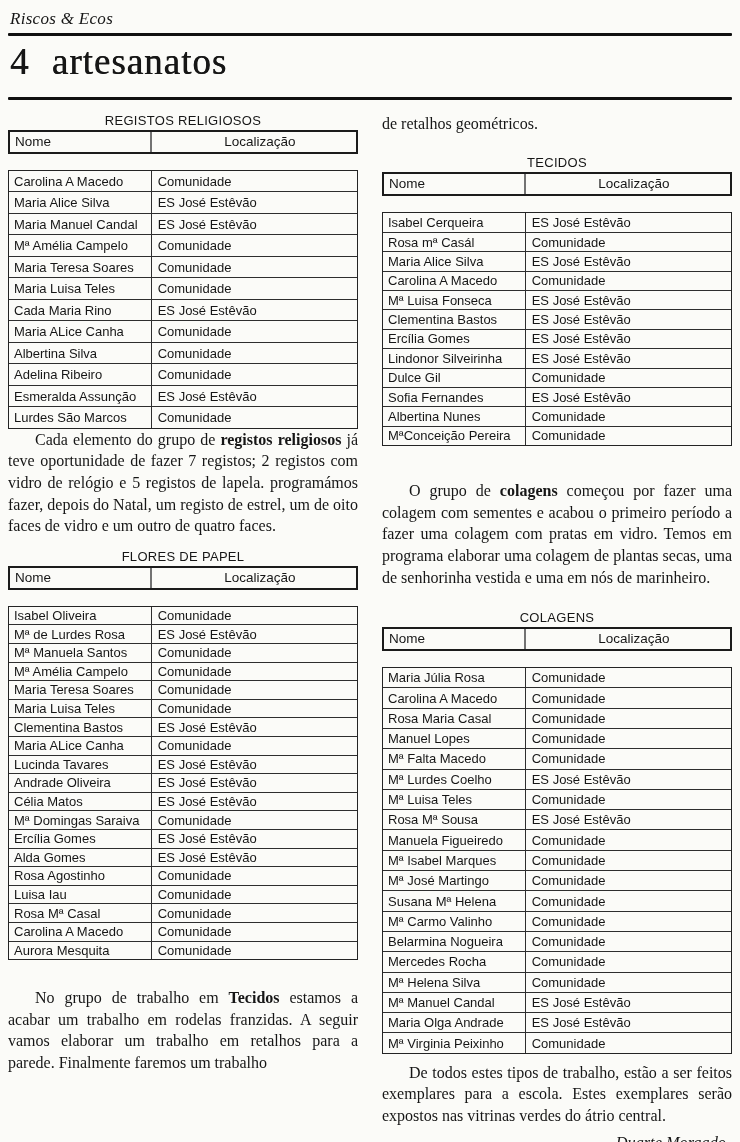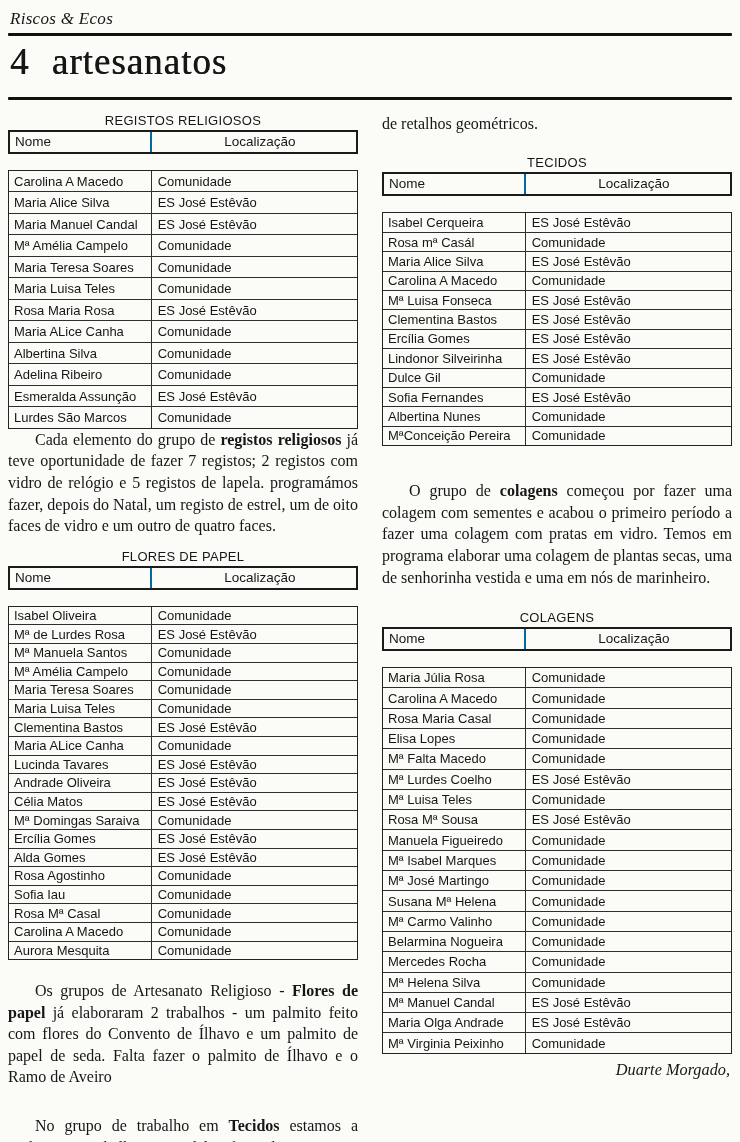--- a/index.html
+++ b/index.html
@@ -32,21 +32,21 @@
   .table-title{
     font:13px/15px "Liberation Sans",sans-serif;
     text-align:center;margin-bottom:2px;letter-spacing:.3px;
   }
   .thead{
     display:flex;align-items:stretch;
     border:2px solid #1b1b1b;
     height:20px;
     font:13.5px/20px "Liberation Sans",sans-serif;
   }
-  .thead .c-name{border-right:2px solid #0369a1;}
+  .thead .c-name{border-right:2px solid #737373;}
   .tbody{
     border:1.5px solid #242424;
     margin-top:16px;
     font:13px/1 "Liberation Sans",sans-serif;
   }
   .trow{
     display:flex;align-items:stretch;
     height:var(--rh);
     border-bottom:1px solid #2e2e2e;
   }
@@ -122,21 +122,21 @@
             </div>
             <div class="trow">
               <span class="cell c-name">Maria Teresa Soares</span>
               <span class="cell c-loc">Comunidade</span>
             </div>
             <div class="trow">
               <span class="cell c-name">Maria Luisa Teles</span>
               <span class="cell c-loc">Comunidade</span>
             </div>
             <div class="trow">
-              <span class="cell c-name">Rosa Maria Rosa</span>
+              <span class="cell c-name">Cada Maria Rino</span>
               <span class="cell c-loc">ES José Estêvão</span>
             </div>
             <div class="trow">
               <span class="cell c-name">Maria ALice Canha</span>
               <span class="cell c-loc">Comunidade</span>
             </div>
             <div class="trow">
               <span class="cell c-name">Albertina Silva</span>
               <span class="cell c-loc">Comunidade</span>
             </div>
@@ -218,39 +218,38 @@
             </div>
             <div class="trow">
               <span class="cell c-name">Alda Gomes</span>
               <span class="cell c-loc">ES José Estêvão</span>
             </div>
             <div class="trow">
               <span class="cell c-name">Rosa Agostinho</span>
               <span class="cell c-loc">Comunidade</span>
             </div>
             <div class="trow">
-              <span class="cell c-name">Sofia Iau</span>
+              <span class="cell c-name">Luisa Iau</span>
               <span class="cell c-loc">Comunidade</span>
             </div>
             <div class="trow">
               <span class="cell c-name">Rosa Mª Casal</span>
               <span class="cell c-loc">Comunidade</span>
             </div>
             <div class="trow">
               <span class="cell c-name">Carolina A Macedo</span>
               <span class="cell c-loc">Comunidade</span>
             </div>
             <div class="trow">
               <span class="cell c-name">Aurora Mesquita</span>
               <span class="cell c-loc">Comunidade</span>
             </div>
           </div>
       </section>
 
-      <p class="para mt-p2"><span>Os grupos de Artesanato Religioso - </span><b>Flores de papel</b><span> já elaboraram 2 trabalhos - um palmito feito com flores do Convento de Ílhavo e um palmito de papel de seda. Falta fazer o palmito de Ílhavo e o Ramo de Aveiro</span></p>
 
       <p class="para mt-p3"><span>No grupo de trabalho em </span><b>Tecidos</b><span> estamos a acabar um trabalho em rodelas franzidas. A seguir vamos elaborar um trabalho em retalhos para a parede. Finalmente faremos um trabalho</span></p>
 
     </div>
 
     <div class="col">
 
       <p class="para no-indent"><span>de retalhos geométricos.</span></p>
 
       <section class="table-block t-tecidos">
@@ -326,21 +325,21 @@
             </div>
             <div class="trow">
               <span class="cell c-name">Carolina A Macedo</span>
               <span class="cell c-loc">Comunidade</span>
             </div>
             <div class="trow">
               <span class="cell c-name">Rosa Maria Casal</span>
               <span class="cell c-loc">Comunidade</span>
             </div>
             <div class="trow">
-              <span class="cell c-name">Elisa Lopes</span>
+              <span class="cell c-name">Manuel Lopes</span>
               <span class="cell c-loc">Comunidade</span>
             </div>
             <div class="trow">
               <span class="cell c-name">Mª Falta Macedo</span>
               <span class="cell c-loc">Comunidade</span>
             </div>
             <div class="trow">
               <span class="cell c-name">Mª Lurdes Coelho</span>
               <span class="cell c-loc">ES José Estêvão</span>
             </div>
@@ -392,20 +391,21 @@
               <span class="cell c-name">Maria Olga Andrade</span>
               <span class="cell c-loc">ES José Estêvão</span>
             </div>
             <div class="trow">
               <span class="cell c-name">Mª Virginia Peixinho</span>
               <span class="cell c-loc">Comunidade</span>
             </div>
           </div>
       </section>
 
+      <p class="para mt-p6"><span>De todos estes tipos de trabalho, estão a ser feitos exemplares para a escola. Estes exemplares serão expostos nas vitrinas verdes do átrio central.</span></p>
 
       <div class="signature">
         <div>Duarte Morgado,</div>
 
       </div>
 
     </div>
   </div>
 </div>
 

